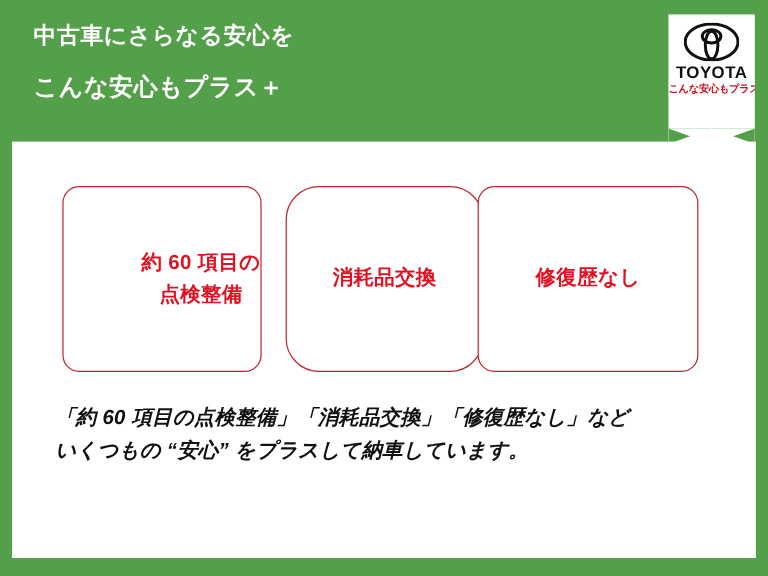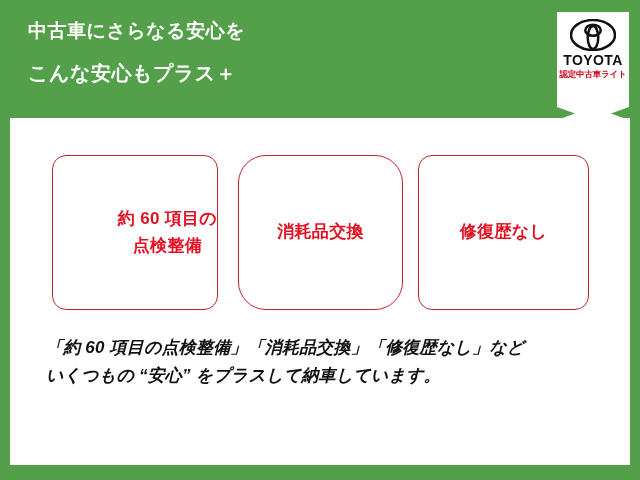--- a/index.html
+++ b/index.html
@@ -144,21 +144,21 @@
     border: 1.6px solid #c0232f;
     border-radius: 14px;
     background: #ffffff;
     display: flex;
     align-items: center;
     justify-content: center;
     text-align: center;
   }
   .feature-box.b1 { left: 0px;   width: 166px; justify-content: flex-end; }
   .feature-box.b2 { left: 186px; width: 165px; border-radius: 28px; }
-  .feature-box.b3 { left: 366px; width: 171px; }
+  .feature-box.b3 { left: 346px; width: 184px; }
 
   .feature-label {
     color: #e11122;
     font-size: 17px;
     font-weight: bold;
     line-height: 1.55;
     letter-spacing: 0.3px;
     white-space: pre-line;
   }
 
@@ -190,21 +190,21 @@
       <div class="header-main">こんな安心もプラス＋</div>
     </div>
 
     <div class="logo-badge">
       <svg class="logo-emblem" viewBox="0 0 92 64">
         <ellipse cx="46" cy="32" rx="44" ry="30" fill="none" stroke="#111111" stroke-width="5"></ellipse>
         <ellipse cx="46" cy="22.5" rx="15.5" ry="11" fill="none" stroke="#111111" stroke-width="5"></ellipse>
         <ellipse cx="46" cy="37" rx="10.5" ry="23" fill="none" stroke="#111111" stroke-width="5"></ellipse>
       </svg>
       <div class="logo-wordmark">TOYOTA</div>
-      <div class="logo-tagline">認定中古車ライト</div>
+      <div class="logo-tagline">こんな安心もプラス</div>
       <div class="logo-notch"></div>
     </div>
   </div>
 
   <div class="panel">
 
     <div class="boxes">
       <div class="feature-box b1">
         <span class="feature-label">約 60 項目の
 点検整備</span>

